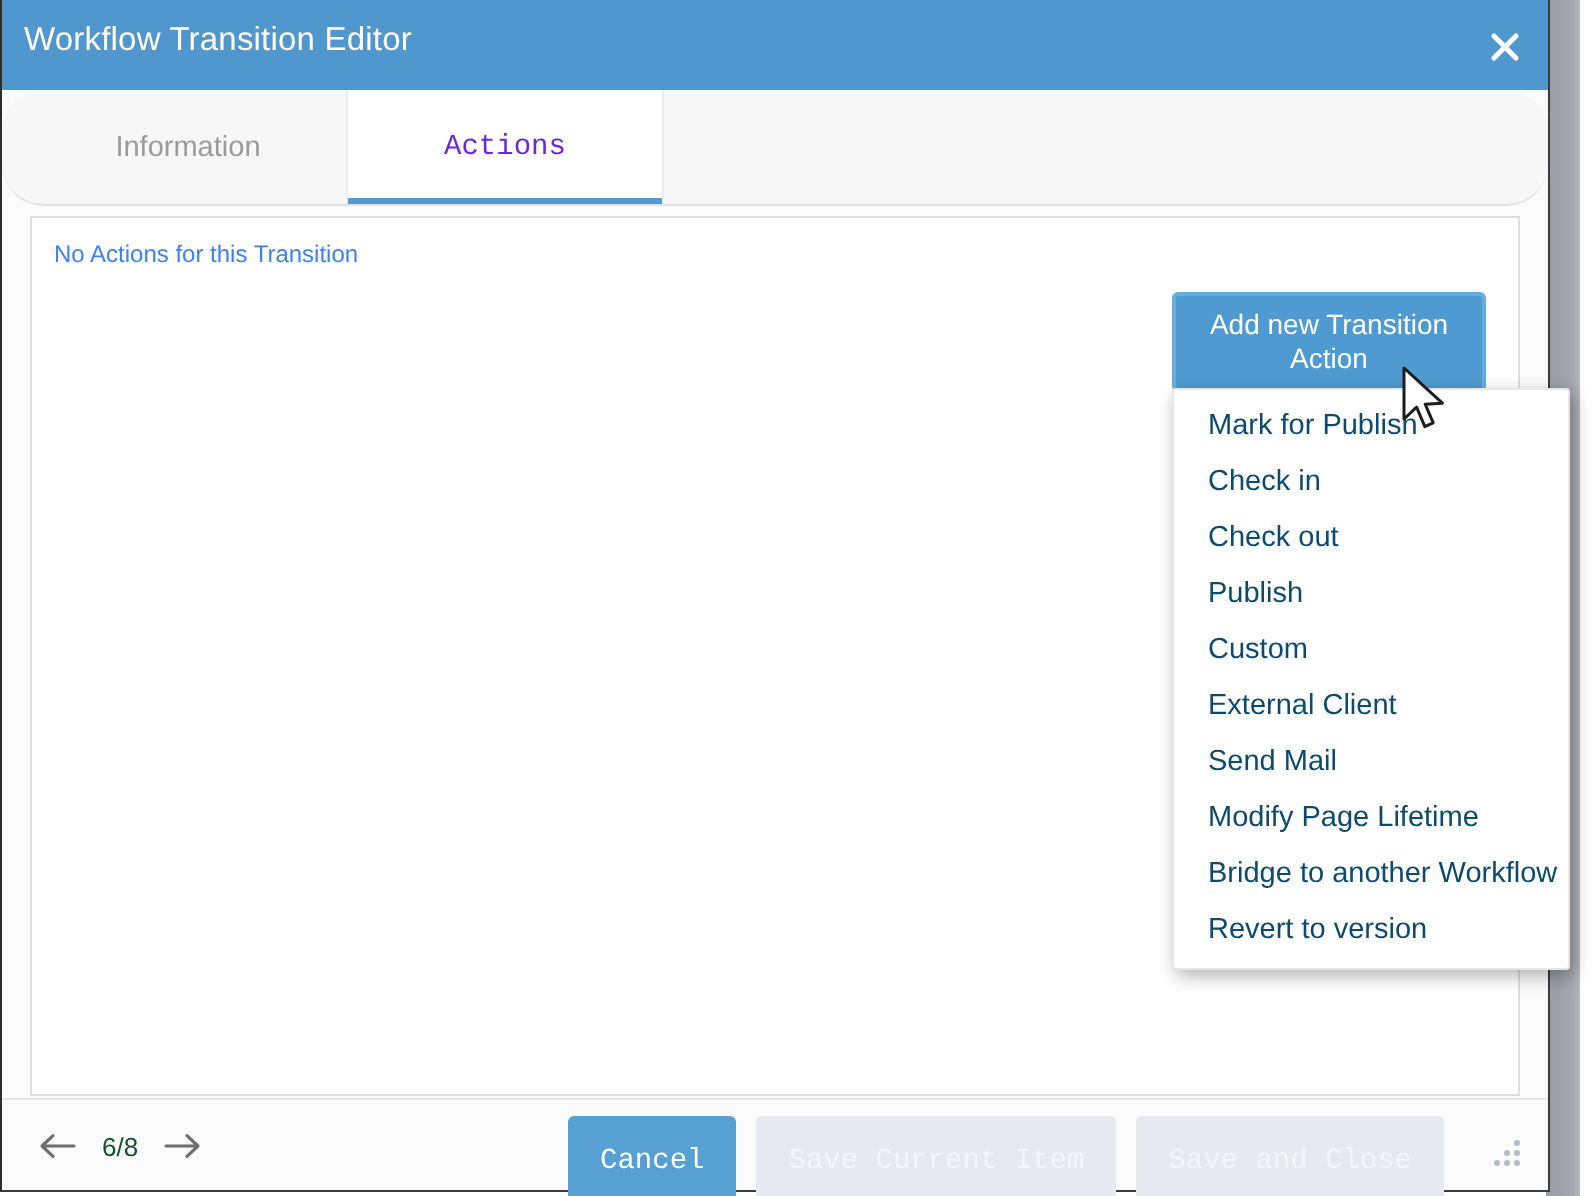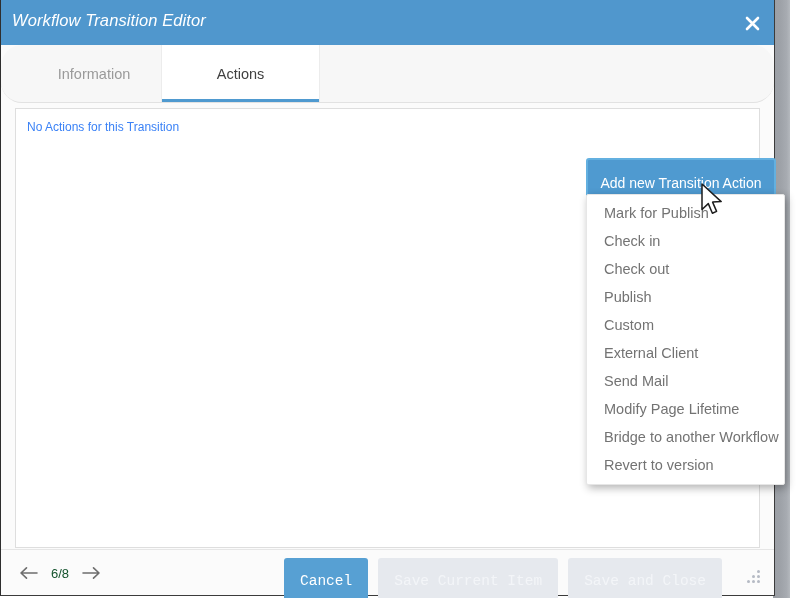--- a/index.html
+++ b/index.html
@@ -50,21 +50,20 @@
     overflow: visible;
   }
 
   .titlebar {
     position: absolute;
     left: 0; top: 0;
     width: 773px;
     height: 45px;
     background: #5097cd;
     box-sizing: border-box;
-    font-style: italic;
   }
   .titlebar-title {
     position: absolute;
     left: 11px; top: 11px;
     font-size: 16.5px;
     color: #ffffff;
     letter-spacing: 0.1px;
     white-space: nowrap;
   }
   .close-btn {
@@ -97,25 +96,26 @@
     align-items: center;
     justify-content: center;
     font-size: 14.5px;
     color: #9a9a9a;
     cursor: pointer;
     box-sizing: border-box;
     background: transparent;
   }
   .tab-information { left: 14px; width: 158px; }
   .tab-actions {
-    left: 160px; width: 159px;
-    background: #ffffff;
-    color: #404040;
+    left: 172px; width: 159px;
+    background: #ffffff;
+    color: #6d28d9;
     border-left: 1px solid #ececec;
     border-right: 1px solid #ececec;
+    font-family: Liberation Mono, monospace;
   }
   .tab-actions::after {
     content: "";
     position: absolute;
     left: 0; right: 0; bottom: 0;
     height: 3px;
     background: #4f9ad0;
   }
 
   
@@ -131,56 +131,55 @@
   .no-actions-label {
     position: absolute;
     left: 11px; top: 11px;
     font-size: 12px;
     color: #3b82f6;
   }
 
   .add-action-btn {
     position: absolute;
     left: 570px; top: 37px;
-    width: 190px; height: 50px;
+    width: 157px; height: 50px;
     background: #4f9ad0;
     border: 2px solid #63b0e0;
     border-radius: 3px;
     color: #ffffff;
     font-size: 14px;
     line-height: 17px;
     text-align: center;
     display: flex;
     align-items: center;
     justify-content: center;
     box-sizing: border-box;
     cursor: pointer;
     padding: 0 0;
-    margin-top: 12px;
   }
 
   
   .dropdown {
     position: absolute;
     left: 586px; top: 194px;
     width: 199px;
     background: #ffffff;
     border: 1px solid #e6e6e6;
     border-radius: 2px;
     box-shadow: 2px 3px 9px rgba(0,0,0,0.30);
     padding: 4px 0 5px 0;
     box-sizing: border-box;
     z-index: 40;
   }
   .dropdown-item {
     height: 28px;
     line-height: 28px;
     padding-left: 17px;
     font-size: 14.5px;
-    color: #737373;
+    color: #0c4a6e;
     white-space: nowrap;
     cursor: pointer;
   }
 
   
   .footer {
     position: absolute;
     left: 0; bottom: 0;
     width: 773px;
     height: 46px;

